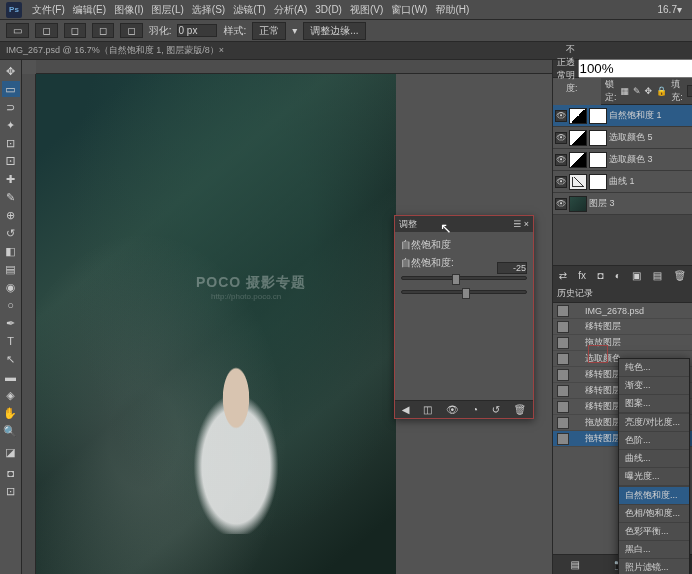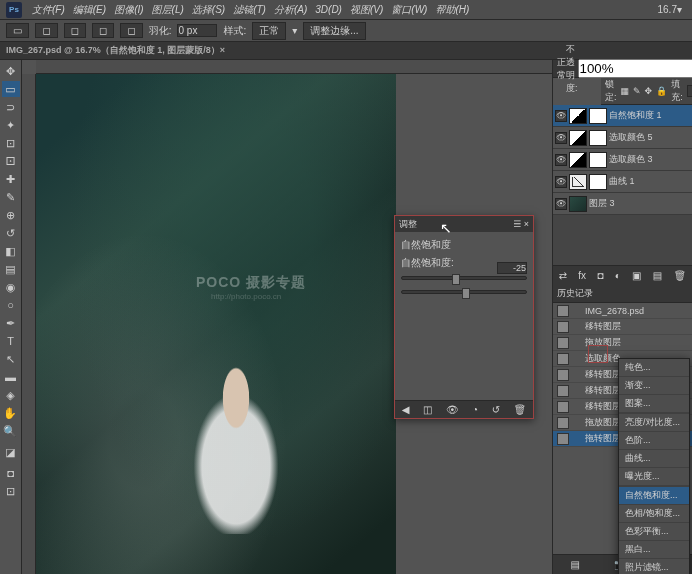--- a/index.html
+++ b/index.html
@@ -1,24 +1,24 @@
 <!DOCTYPE html>
 <html><head>
 <meta charset="utf-8">
 <style>
 * { margin: 0; padding: 0; box-sizing: border-box; font-family: "Microsoft YaHei", Arial, sans-serif; }
 body { background: #535353; color: #d0d0d0; font-size: 10px; width: 692px; height: 574px; overflow: hidden; position: relative; }
 .menu-bar { background: #4d4d4d; height: 20px; display: flex; align-items: center; padding-left: 6px; border-bottom: 1px solid #282828; }
 .ps-icon { width: 16px; height: 16px; background: #1f2a44; color: #6da7d8; font-size: 8px; font-weight: bold; display: flex; align-items: center; justify-content: center; border-radius: 2px; margin-right: 6px; }
-.menu-bar span.menu-item { font-size: 10px; padding: 0 4px; cursor: pointer; font-style: italic; }
+.menu-bar span.menu-item { font-size: 10px; padding: 0 4px; cursor: pointer; }
 .zoom-menu { margin-left: auto; display: flex; align-items: flex-start; padding-right: 10px; }
 .options-bar { background: #4d4d4d; height: 22px; display: flex; align-items: center; padding-left: 6px; border-bottom: 1px solid #282828; gap: 6px; }
 .options-bar .btn { background: #3a3a3a; border: 1px solid #282828; padding: 1px 6px; font-size: 10px; }
 .options-bar input { background: #3a3a3a; border: 1px solid #282828; color: #d0d0d0; font-size: 10px; width: 40px; }
-.doc-tab { background: #363636; height: 18px; display: flex; align-items: center; padding-left: 6px; font-size: 9px; border-bottom: 1px solid #282828; color: #aaa; font-weight: bold; }
+.doc-tab { background: #363636; height: 18px; display: flex; align-items: center; padding-left: 6px; font-size: 9px; border-bottom: 1px solid #282828; color: #aaa; }
 .main-area { display: flex; height: 514px; }
 .tools { width: 22px; background: #535353; border-right: 1px solid #282828; display: flex; flex-direction: column; padding-top: 2px; }
 .tool { width: 18px; height: 16px; margin: 1px auto; display: flex; align-items: center; justify-content: center; font-size: 11px; cursor: pointer; color: #ccc; }
 .tool.active { background: #2c5b87; }
 .canvas-area { flex: 1; background: #535353; position: relative; overflow: hidden; }
 .ruler-h { position: absolute; top: 0; left: 14px; right: 0; height: 14px; background: #4d4d4d; border-bottom: 1px solid #282828; }
 .ruler-v { position: absolute; top: 14px; left: 0; width: 14px; bottom: 0; background: #4d4d4d; border-right: 1px solid #282828; }
 .canvas { position: absolute; top: 14px; left: 14px; width: 360px; height: 522px; background: linear-gradient(140deg, #1a3838 10%, #2d4a42 30%, #1a2e2a 50%, #2a3e38 70%, #152520 90%); }
 .canvas::before { content: ''; position: absolute; inset: 0; background: radial-gradient(ellipse at 30% 70%, rgba(220,230,220,0.15) 10%, transparent 40%), radial-gradient(ellipse at 60% 30%, rgba(40,80,70,0.5) 20%, transparent 60%); }
 .figure { position: absolute; left: 140px; top: 290px; width: 120px; height: 170px; background: radial-gradient(ellipse at 50% 20%, #d8c4b0 15%, transparent 16%), radial-gradient(ellipse at 50% 60%, rgba(240,240,240,0.85) 40%, transparent 50%); border-radius: 50% 50% 40% 40%; }

